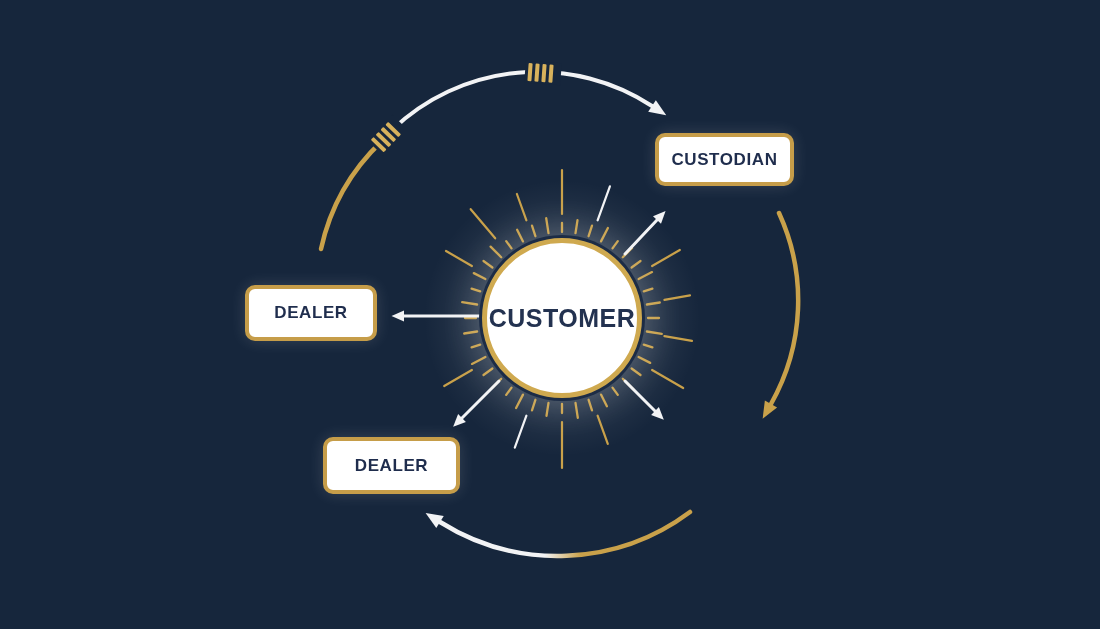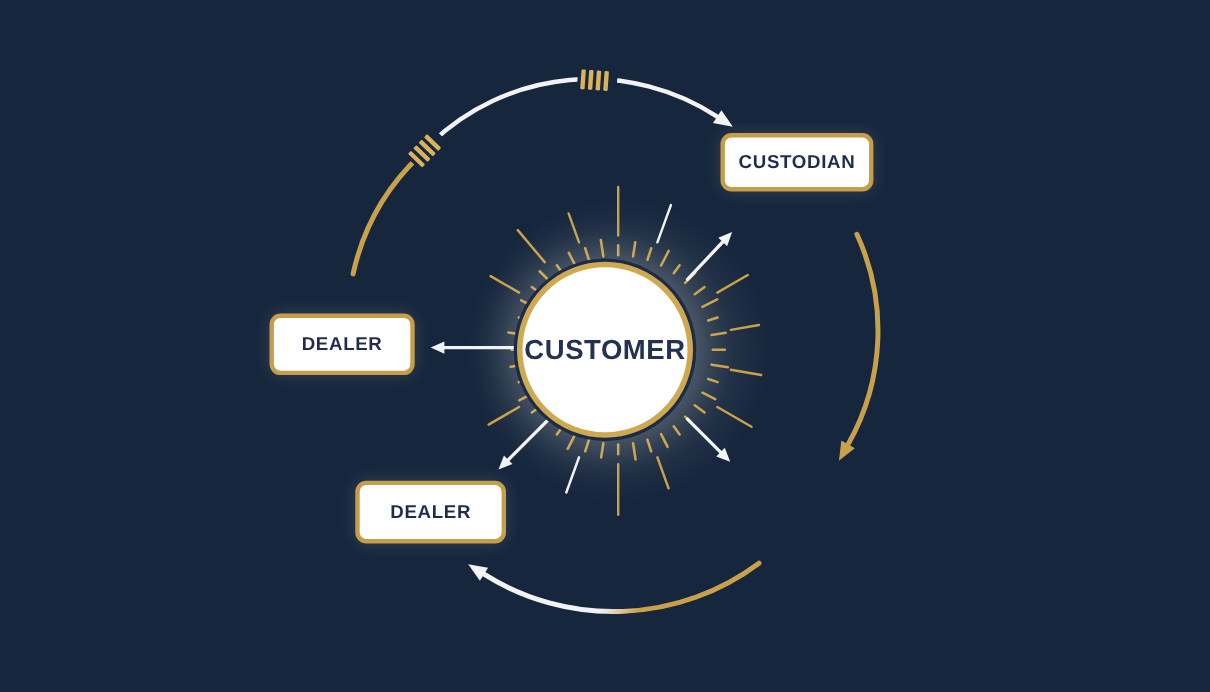--- a/index.html
+++ b/index.html
@@ -14,28 +14,28 @@
   .node{
     position:absolute;box-sizing:border-box;
     background:#FFFFFF;
     border:4px solid #C69D49;
     border-radius:10px;
     display:flex;align-items:center;justify-content:center;
     color:#1F2D4D;font-weight:700;font-size:17px;letter-spacing:.6px;
     box-shadow:0 0 16px rgba(255,255,255,.14), inset 0 0 0 1px rgba(255,255,255,.8);
     text-transform:uppercase;
   }
-  .node-custodian{left:655px;top:121px;width:139px;height:53px;}
+  .node-custodian{left:655px;top:133px;width:139px;height:53px;}
   .node-dealer-left{left:245px;top:285px;width:132px;height:56px;}
   .node-dealer-bottom{left:323px;top:437px;width:137px;height:57px;}
   .node-depository{left:653px;top:438px;width:137px;height:55px;}
 
   .center-node{
     position:absolute;box-sizing:border-box;
-    left:470px;top:238px;width:160px;height:160px;
+    left:482px;top:238px;width:160px;height:160px;
     background:#FFFFFF;
     border:5px solid #CFA94F;
     border-radius:50%;
     display:flex;align-items:center;justify-content:center;
     color:#233250;font-weight:700;font-size:25px;letter-spacing:.5px;
     box-shadow:0 0 0 3px #1C2C46, 0 0 34px 10px rgba(255,255,255,.20);
     text-transform:uppercase;
   }
 
   .arc-gold{stroke:#C9A14A;stroke-width:4.5;fill:none;stroke-linecap:round;}

